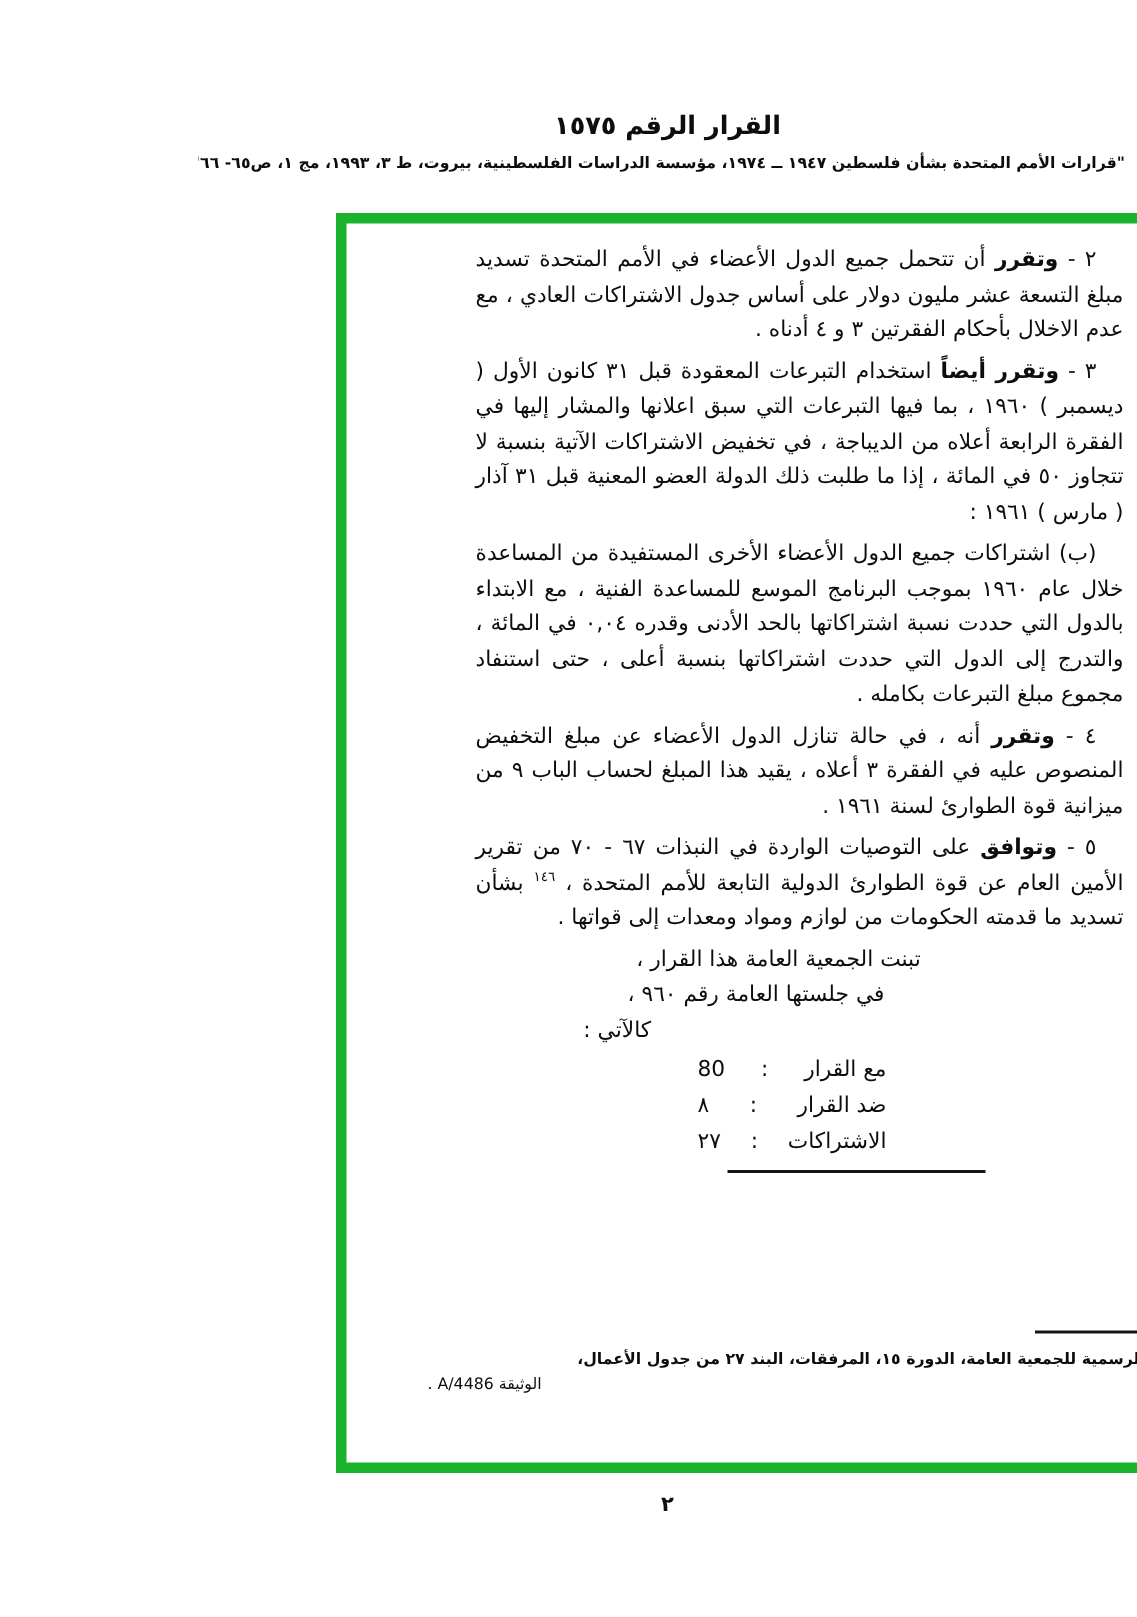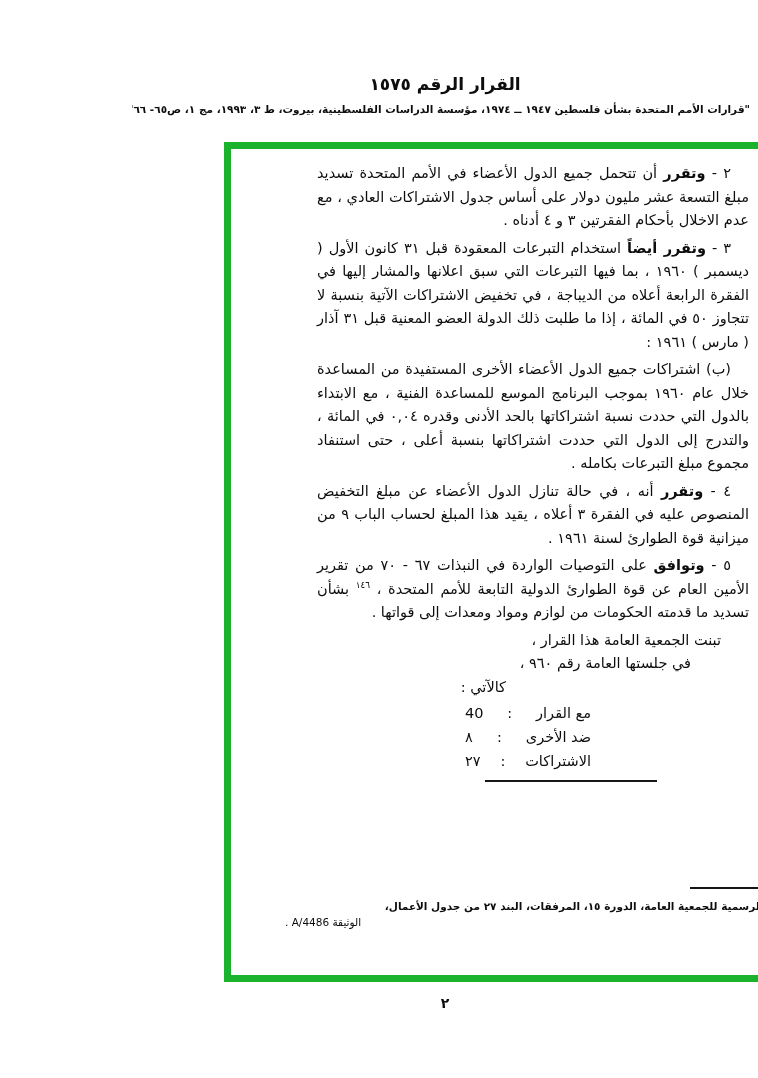--- a/index.html
+++ b/index.html
@@ -36,21 +36,21 @@
     font-size:14.5px;
     line-height:23.5px;
     text-align:justify;
   }
   .para{
     margin:0 0 4px 0;
     text-indent:18px;
   }
   .b{font-weight:bold;}
   .para sup{font-size:9px;line-height:0;}
-  .closing{line-height:23.5px;text-align:right;}
+  .closing{line-height:23.5px;text-align:center;}
   .c1{padding-right:28px;}
   .c2{padding-right:58px;}
   .c3{padding-right:243px;}
   .votes{
     margin-top:2px;
     margin-right:158px;
     width:126px;
   }
   .vote-row{
     display:flex;
@@ -113,24 +113,24 @@
       <p class="para"><span>٥ - </span><span class="b">وتوافق</span><span> على التوصيات الواردة في النبذات ٦٧ - ٧٠ من تقرير الأمين العام عن قوة الطوارئ الدولية التابعة للأمم المتحدة ، </span><sup>١٤٦</sup><span> بشأن تسديد ما قدمته الحكومات من لوازم ومواد ومعدات إلى قواتها .</span></p>
 
       <div class="closing c1">تبنت الجمعية العامة هذا القرار ،</div>
       <div class="closing c2">في جلستها العامة رقم ٩٦٠ ،</div>
       <div class="closing c3">كالآتي :</div>
 
       <div class="votes">
         <div class="vote-row">
           <span>مع القرار</span>
           <span>:</span>
-          <span>40</span>
+          <span>80</span>
         </div>
         <div class="vote-row">
-          <span>ضد الأخرى</span>
+          <span>ضد القرار</span>
           <span>:</span>
           <span>٨</span>
         </div>
         <div class="vote-row">
           <span>الاشتراكات</span>
           <span>:</span>
           <span>٢٧</span>
         </div>
       </div>
 

